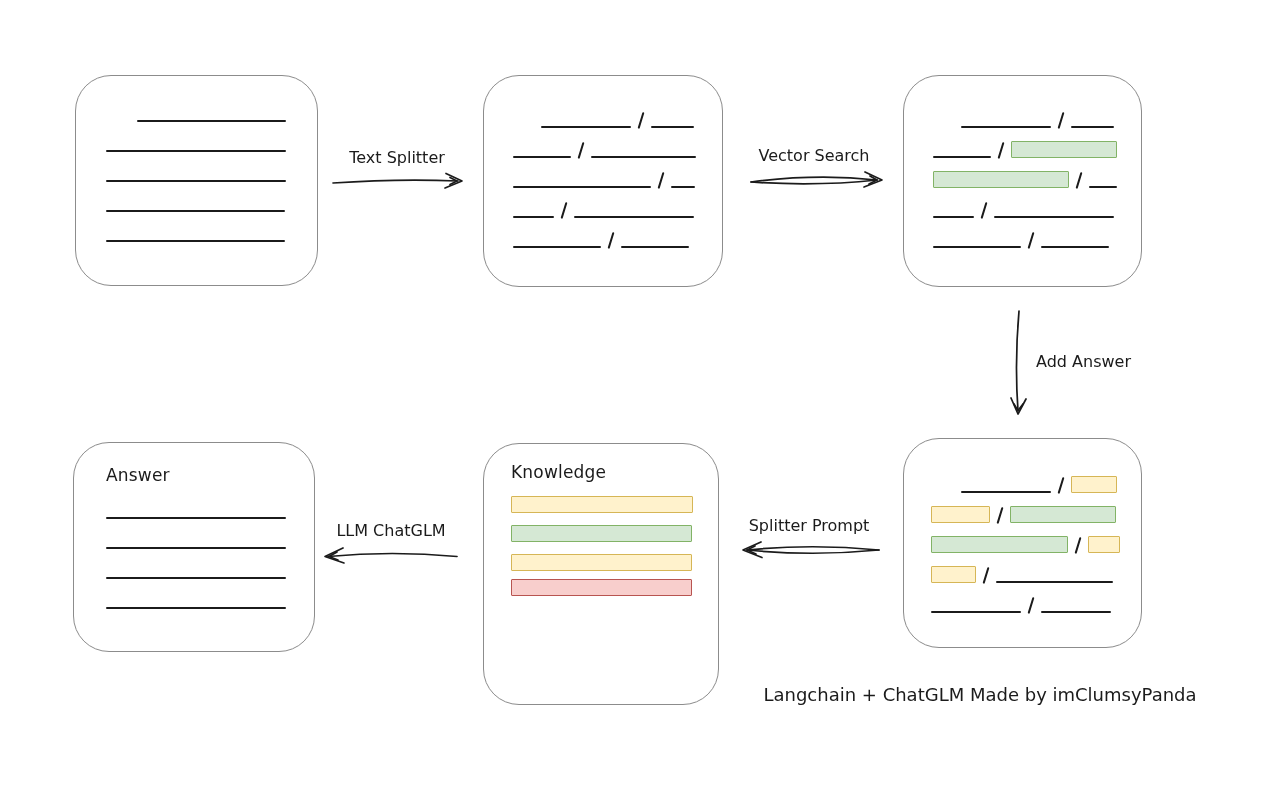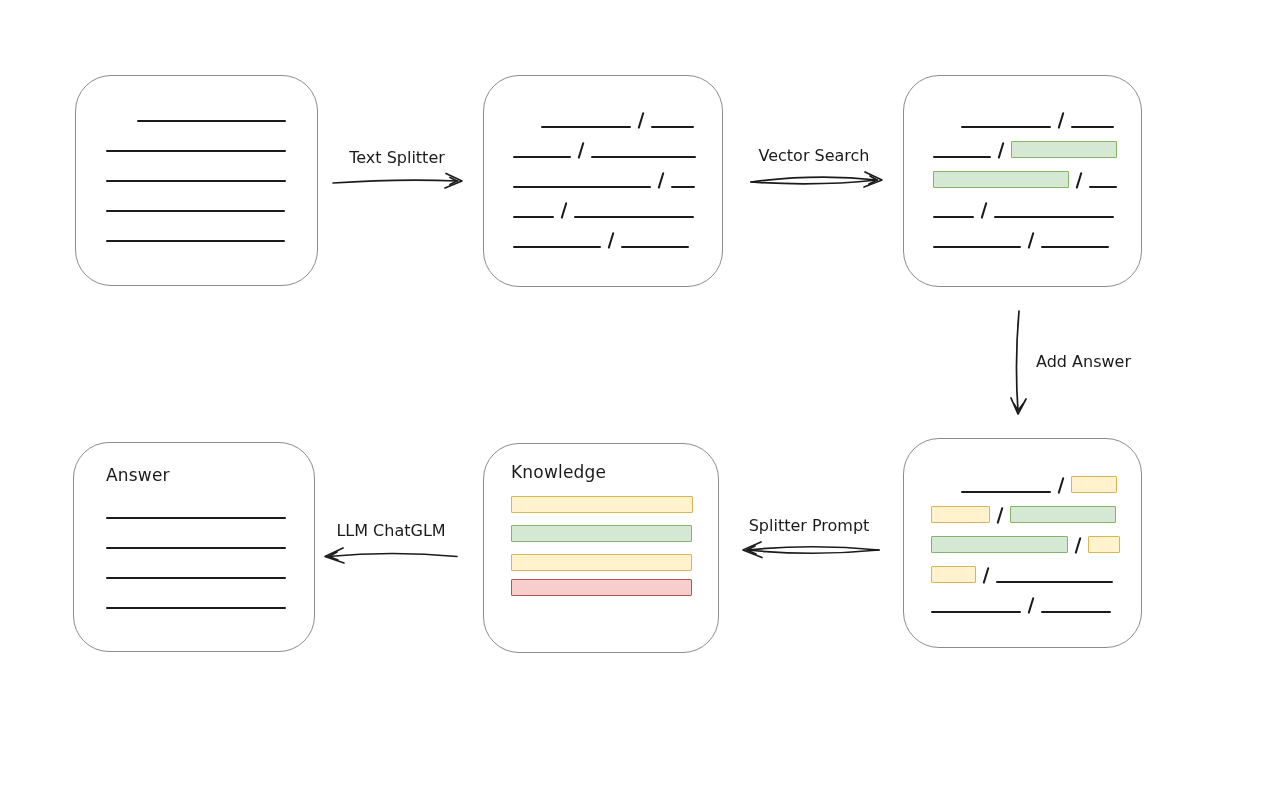--- a/index.html
+++ b/index.html
@@ -138,21 +138,21 @@
           <span class="seg-line" style="width: 117px;"></span>
         </div>
         <div class="chunk-row" style="margin-left: 0px;">
           <span class="seg-line" style="width: 90px;"></span>
           <span class="slash"></span>
           <span class="seg-line" style="width: 70px;"></span>
         </div>
       </div>
   </div>
 
-  <div class="box" style="left:483px; top:443px; width:236px; height:210px;">
+  <div class="box" style="left:483px; top:443px; width:236px; height:262px;">
     <div class="prompt-content" style="left:27px; top:16px;">
       <div class="box-label">Knowledge</div>
       <div class="mt12">
           <div class="bar yellow" style="width: 180px;"></div>
           <div class="bar green" style="width: 179px; margin-top: 12px;"></div>
           <div class="bar yellow" style="width: 179px; margin-top: 12px;"></div>
         </div>
       <div class="mt8">
           <div class="bar red" style="width: 179px;"></div>
         </div>
@@ -200,14 +200,15 @@
       <path d="M337,552 L329,556.5 L338,560"></path>
     </g>
   </svg>
 
   <div class="arrow-label centered" style="left:332px; top:148px; width:130px;">Text Splitter</div>
   <div class="arrow-label centered" style="left:746px; top:146px; width:136px;">Vector Search</div>
   <div class="arrow-label" style="left:1036px; top:352px;">Add Answer</div>
   <div class="arrow-label centered" style="left:734px; top:516px; width:150px;">Splitter Prompt</div>
   <div class="arrow-label centered" style="left:326px; top:521px; width:130px;">LLM ChatGLM</div>
 
+  <div class="caption" style="left:762px; top:683px; width:436px;">Langchain + ChatGLM Made by imClumsyPanda</div>
 
 </div>
 
 </body></html>

